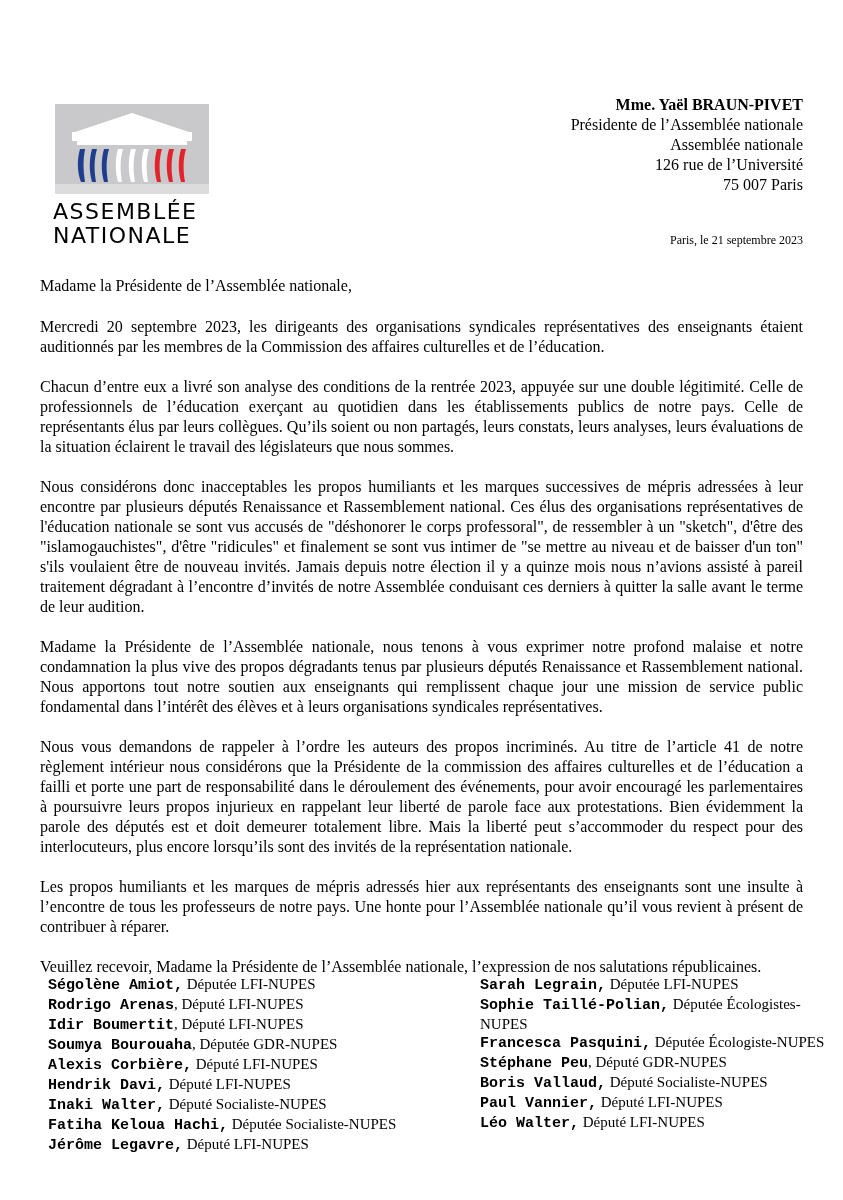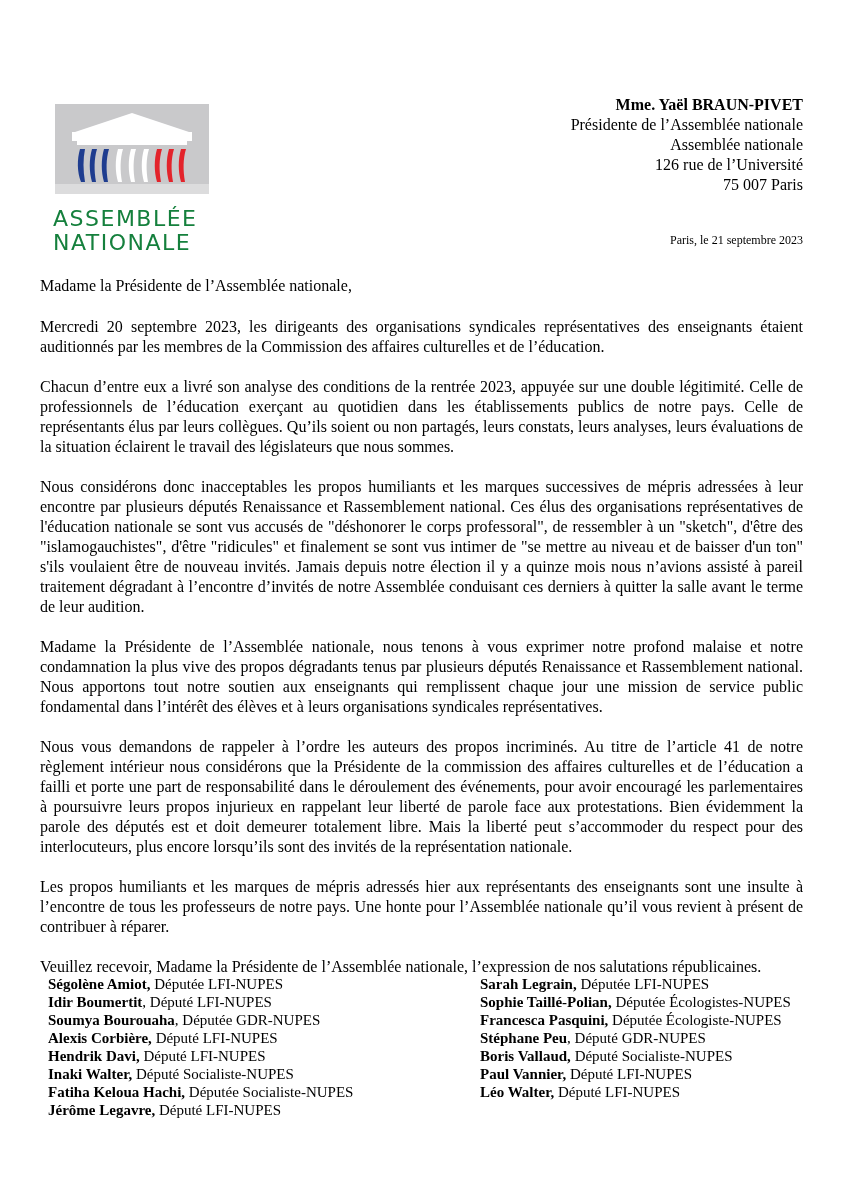--- a/index.html
+++ b/index.html
@@ -1,33 +1,33 @@
 <!DOCTYPE html>
 <html><head>
 <meta charset="utf-8">
 <style>
   html, body { margin:0; padding:0; background:#ffffff; }
   body { width:843px; height:1200px; position:relative; overflow:hidden;
          font-family:"Liberation Serif", "DejaVu Serif", serif; color:#000; }
   .logo { position:absolute; left:53px; top:104px; width:158px; }
   .logo-box { width:154px; height:90px; background:#c9c9cb; position:relative; margin-left:2px; }
   .logo svg { display:block; }
-  .logo-text { color:#15803d; font-family:"DejaVu Sans", sans-serif; font-weight:normal;
-               letter-spacing:1.5px; line-height:24px; font-size:22px; margin-top:13px; }
+  .logo-text { color:#000000; font-family:"DejaVu Sans", sans-serif; font-weight:normal;
+               letter-spacing:1.5px; line-height:24px; font-size:22px; margin-top:6px; }
   .recipient { position:absolute; right:40px; top:95px; text-align:right; font-size:16px; line-height:20px;margin-left:48px; }
   .recipient .name { font-weight:bold; }
   .date { position:absolute; right:40px; top:233px; font-size:12px; }
   .body { position:absolute; left:40px; top:272px; width:763px; font-size:16px; line-height:20px; }
   .body p { margin:4px 0 20px 0; text-align:justify; }
   .body p.salutation { margin-bottom:21px; }
   .signers { position:absolute; top:975px; left:48px; width:780px; font-size:15px; line-height:18px; }
   .col { position:absolute; top:0; }
   .col.left { left:0; }
   .col.right { left:432px; }
-  .signer b { font-weight:bold; }
+  .signer b { font-weight:bold;font-family:Liberation Mono, monospace; }
 </style>
 </head>
 <body>
 
 <div class="logo">
   <div class="logo-box">
     <svg width="154" height="90" viewBox="0 0 154 90">
       <rect width="154" height="90" fill="#c9c9cb"></rect>
       <polygon points="20,28 77,9 134,28" fill="#ffffff"></polygon>
       <rect x="17" y="28" width="120" height="9" fill="#ffffff"></rect>
@@ -69,20 +69,21 @@
   <p>Nous considérons donc inacceptables les propos humiliants et les marques successives de mépris adressées à leur encontre par plusieurs députés Renaissance et Rassemblement national. Ces élus des organisations représentatives de l'éducation nationale se sont vus accusés de "déshonorer le corps professoral", de ressembler à un "sketch", d'être des "islamogauchistes", d'être "ridicules" et finalement se sont vus intimer de "se mettre au niveau et de baisser d'un ton" s'ils voulaient être de nouveau invités. Jamais depuis notre élection il y a quinze mois nous n’avions assisté à pareil traitement dégradant à l’encontre d’invités de notre Assemblée conduisant ces derniers à quitter la salle avant le terme de leur audition.</p>
   <p>Madame la Présidente de l’Assemblée nationale, nous tenons à vous exprimer notre profond malaise et notre condamnation la plus vive des propos dégradants tenus par plusieurs députés Renaissance et Rassemblement national. Nous apportons tout notre soutien aux enseignants qui remplissent chaque jour une mission de service public fondamental dans l’intérêt des élèves et à leurs organisations syndicales représentatives.</p>
   <p>Nous vous demandons de rappeler à l’ordre les auteurs des propos incriminés. Au titre de l’article 41 de notre règlement intérieur nous considérons que la Présidente de la commission des affaires culturelles et de l’éducation a failli et porte une part de responsabilité dans le déroulement des événements, pour avoir encouragé les parlementaires à poursuivre leurs propos injurieux en rappelant leur liberté de parole face aux protestations. Bien évidemment la parole des députés est et doit demeurer totalement libre. Mais la liberté peut s’accommoder du respect pour des interlocuteurs, plus encore lorsqu’ils sont des invités de la représentation nationale.</p>
   <p>Les propos humiliants et les marques de mépris adressés hier aux représentants des enseignants sont une insulte à l’encontre de tous les professeurs de notre pays. Une honte pour l’Assemblée nationale qu’il vous revient à présent de contribuer à réparer.</p>
   <p>Veuillez recevoir, Madame la Présidente de l’Assemblée nationale, l’expression de nos salutations républicaines.</p>
 </div>
 
 <div class="signers">
   <div class="col left">
     <div class="signer"><b>Ségolène Amiot,</b><span> Députée LFI-NUPES</span></div>
+    <div class="signer"><b>Rodrigo Arenas</b><span>, Député LFI-NUPES</span></div>
     <div class="signer"><b>Idir Boumertit</b><span>, Député LFI-NUPES</span></div>
     <div class="signer"><b>Soumya Bourouaha</b><span>, Députée GDR-NUPES</span></div>
     <div class="signer"><b>Alexis Corbière,</b><span> Député LFI-NUPES</span></div>
     <div class="signer"><b>Hendrik Davi,</b><span> Député LFI-NUPES</span></div>
     <div class="signer"><b>Inaki Walter,</b><span> Député Socialiste-NUPES</span></div>
     <div class="signer"><b>Fatiha Keloua Hachi,</b><span> Députée Socialiste-NUPES</span></div>
     <div class="signer"><b>Jérôme Legavre,</b><span> Député LFI-NUPES</span></div>
   </div>
   <div class="col right">
     <div class="signer"><b>Sarah Legrain,</b><span> Députée LFI-NUPES</span></div>

